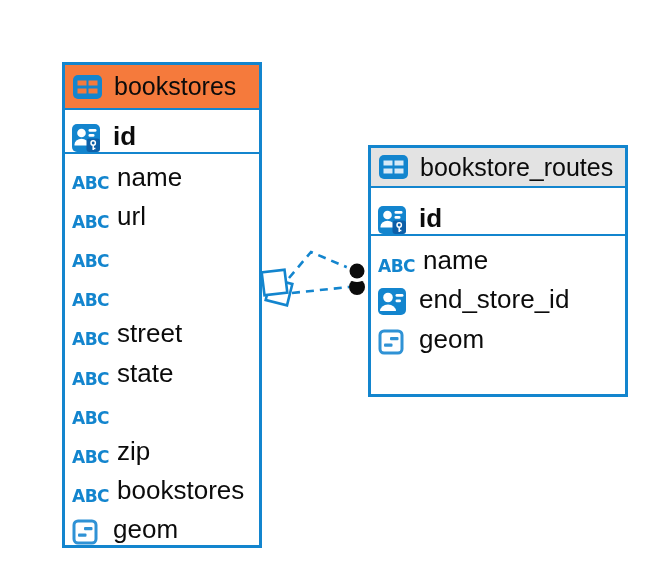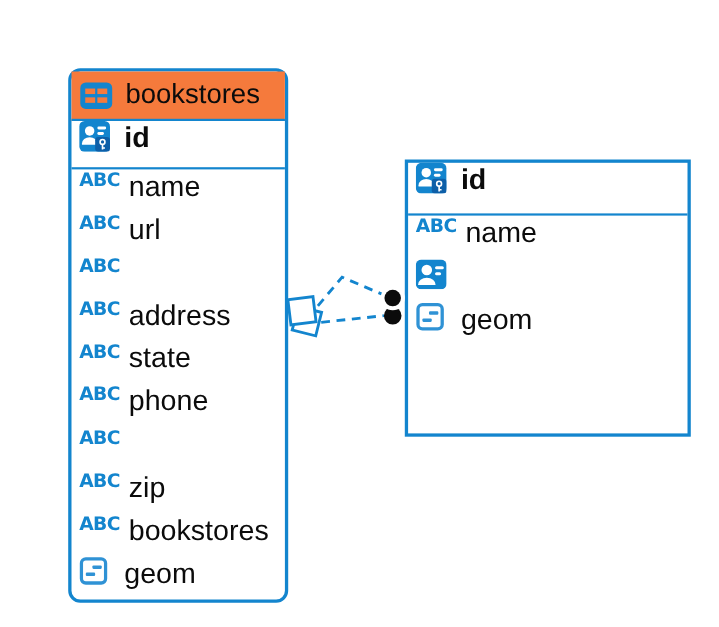--- a/index.html
+++ b/index.html
@@ -4,31 +4,31 @@
 <style>
   html,body{margin:0;padding:0;background:#fff;}
   .canvas{
     position:relative;width:654px;height:570px;background:#ffffff;overflow:hidden;
     font-family:"Liberation Sans","DejaVu Sans",sans-serif;color:#0b0b0b;
   }
   .entity{
     position:absolute;background:#ffffff;border:3px solid #1385CE;
     box-sizing:border-box;display:flex;flex-direction:column;
   }
-  .entity-bookstores{left:62px;top:62px;width:200px;height:486px;border-radius:11px;}
+  .entity-bookstores{left:62px;top:62px;width:200px;height:486px;}
   .entity-routes{left:368px;top:145px;width:260px;height:252px;}
   .thead{
     display:flex;align-items:center;gap:9px;padding:0 7px;
     border-bottom:2px solid #1385CE;flex:0 0 auto;box-sizing:border-box;
   }
   .thead-orange{background:#F57A3C;height:45px;}
   .thead-gray{background:#E3E3E3;height:40px;}
   .title{font-size:25px;white-space:nowrap;}
   .row{
-    display:flex;align-items:flex-start;gap:8px;padding:0 7px;
+    display:flex;align-items:flex-end;gap:8px;padding:0 7px;
     flex:0 0 auto;font-size:26px;white-space:nowrap;box-sizing:border-box;
   }
   .row.pk{font-weight:bold;border-bottom:2px solid #1385CE;}
   .entity-bookstores .row.pk{height:44px;}
   .entity-bookstores .row.field{height:39.1px;}
   .entity-routes .row.pk{height:48px;}
   .entity-routes .row.field{height:39.5px;}
   .icon{flex:0 0 33px;display:flex;align-items:center;justify-content:flex-start;}
   .abc{
     font-family:"DejaVu Sans",sans-serif;font-weight:800;font-size:17px;
@@ -86,33 +86,32 @@
     </div>
     <div class="row field">
       <span class="icon">
           <span class="abc">ABC</span>
         </span>
     </div>
     <div class="row field">
       <span class="icon">
           <span class="abc">ABC</span>
         </span>
-      <span>address</span>
+    </div>
+    <div class="row field">
+      <span class="icon">
+          <span class="abc">ABC</span>
+        </span>
+      <span>street</span>
     </div>
     <div class="row field">
       <span class="icon">
           <span class="abc">ABC</span>
         </span>
       <span>state</span>
-    </div>
-    <div class="row field">
-      <span class="icon">
-          <span class="abc">ABC</span>
-        </span>
-      <span>phone</span>
     </div>
     <div class="row field">
       <span class="icon">
           <span class="abc">ABC</span>
         </span>
     </div>
     <div class="row field">
       <span class="icon">
           <span class="abc">ABC</span>
         </span>
@@ -130,20 +129,32 @@
           <rect x="2" y="2" width="22" height="22" rx="4" fill="none" stroke="#2F92D5" stroke-width="3"></rect>
           <rect x="12" y="8" width="8.5" height="3.2" rx="1" fill="#2F92D5"></rect>
           <rect x="6" y="14.5" width="8.5" height="3.2" rx="1" fill="#2F92D5"></rect>
         </svg>
       </span>
       <span>geom</span>
     </div>
   </div>
 
   <div class="entity entity-routes">
+    <div class="thead thead-gray">
+      <span class="icon">
+        <svg width="31" height="26" viewBox="0 0 31 26">
+          <rect x="1" y="1" width="29" height="24" rx="5" fill="#1385CE"></rect>
+          <rect x="5.5" y="6.5" width="9" height="5" fill="#D8EAF7"></rect>
+          <rect x="16.5" y="6.5" width="9" height="5" fill="#D8EAF7"></rect>
+          <rect x="5.5" y="14.5" width="9" height="5" fill="#D8EAF7"></rect>
+          <rect x="16.5" y="14.5" width="9" height="5" fill="#D8EAF7"></rect>
+        </svg>
+      </span>
+      <span class="title">bookstore_routes</span>
+    </div>
 
     <div class="row pk">
       <span class="icon">
         <svg width="28" height="28" viewBox="0 0 28 28">
           <rect x="0" y="0" width="28" height="28" rx="5" fill="#1385CE"></rect>
           <circle cx="9.5" cy="9" r="4.3" fill="#fff"></circle>
           <path d="M2.5 20.5 a7 5.8 0 0 1 14 0 l0 1 l-14 0 z" fill="#fff"></path>
           <rect x="16.5" y="5" width="8" height="2.7" rx="1.3" fill="#fff"></rect>
           <rect x="16.5" y="10" width="6" height="2.7" rx="1.3" fill="#fff"></rect>
           <rect x="14.5" y="14.5" width="13.5" height="13.5" rx="3" fill="#0D5FA8"></rect>
@@ -164,20 +175,21 @@
     <div class="row field">
       <span class="icon">
         <svg width="28" height="27" viewBox="0 0 28 27">
           <rect x="0" y="0" width="28" height="27" rx="5" fill="#1385CE"></rect>
           <circle cx="10" cy="9.5" r="4.8" fill="#fff"></circle>
           <path d="M2 23 a8 6.5 0 0 1 16 0 z" fill="#fff"></path>
           <rect x="17.5" y="6" width="8" height="2.8" rx="1.4" fill="#fff"></rect>
           <rect x="17.5" y="11.5" width="5.5" height="2.8" rx="1.4" fill="#fff"></rect>
         </svg>
       </span>
+      <span>end_store_id</span>
     </div>
     <div class="row field">
       <span class="icon">
         <svg width="26" height="26" viewBox="0 0 26 26">
           <rect x="2" y="2" width="22" height="22" rx="4" fill="none" stroke="#2F92D5" stroke-width="3"></rect>
           <rect x="12" y="8" width="8.5" height="3.2" rx="1" fill="#2F92D5"></rect>
           <rect x="6" y="14.5" width="8.5" height="3.2" rx="1" fill="#2F92D5"></rect>
         </svg>
       </span>
       <span>geom</span>

